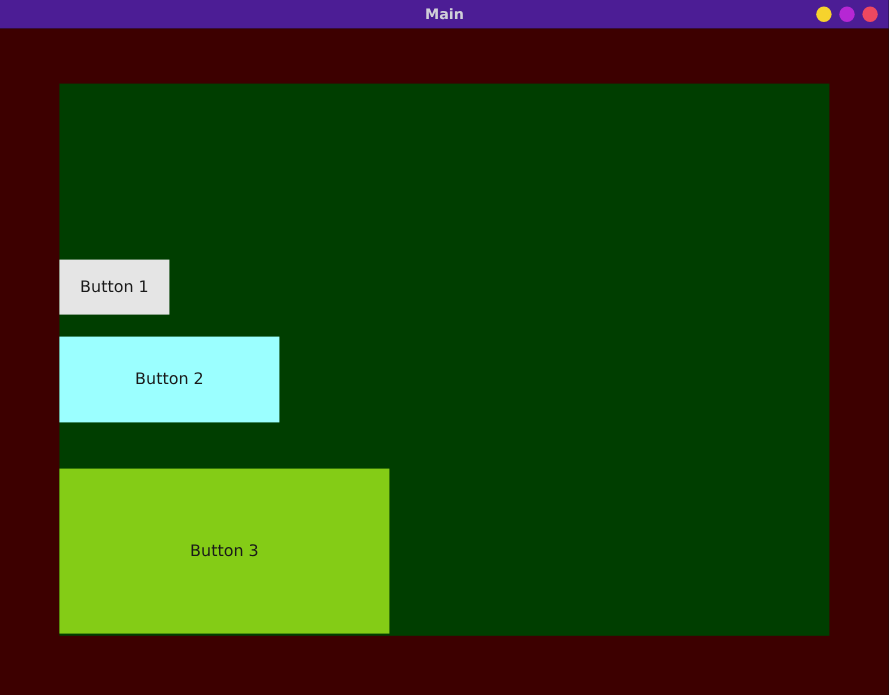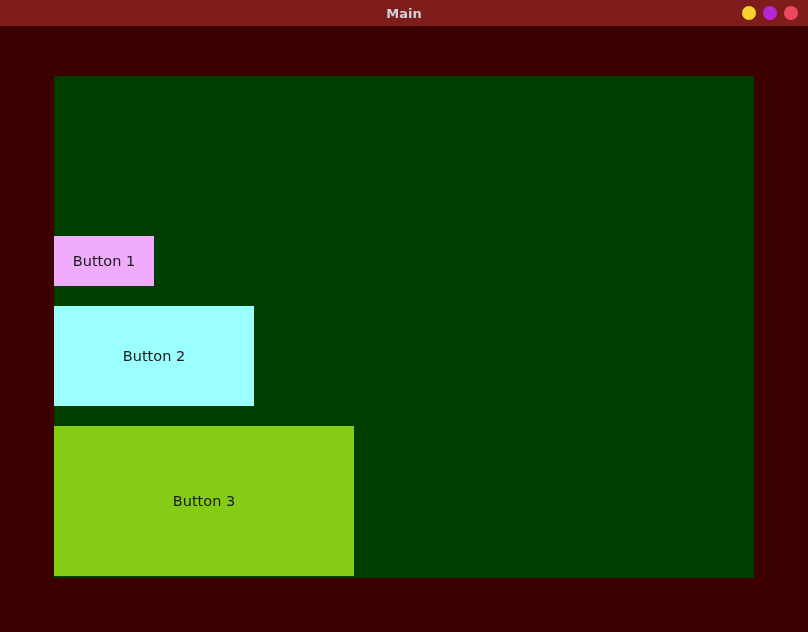--- a/index.html
+++ b/index.html
@@ -9,21 +9,21 @@
     }
     body {
       width: 808px;
       height: 632px;
       background: #0d0d14;
       font-family: "DejaVu Sans", "Liberation Sans", Arial, sans-serif;
       overflow: hidden;
     }
     .titlebar {
       height: 26px;
-      background: #7f1d1d;
+      background: #4c1d95;
       display: flex;
       align-items: center;
       justify-content: center;
       position: relative;
     }
     .titlebar-title {
       color: #d0d0d8;
       font-size: 13px;
       font-weight: bold;
     }
@@ -67,27 +67,27 @@
       display: flex;
       align-items: center;
       justify-content: center;
       text-align: center;
     }
     .btn1 {
       left: 0;
       top: 160px;
       width: 100px;
       height: 50px;
-      background: #f0abfc;
+      background: #e5e5e5;
     }
     .btn2 {
       left: 0;
       top: 230px;
       width: 200px;
-      height: 100px;
+      height: 78px;
       background: #9bffff;
     }
     .btn3 {
       left: 0;
       top: 350px;
       width: 300px;
       height: 150px;
       background: #84cc16;
     }
   </style>

